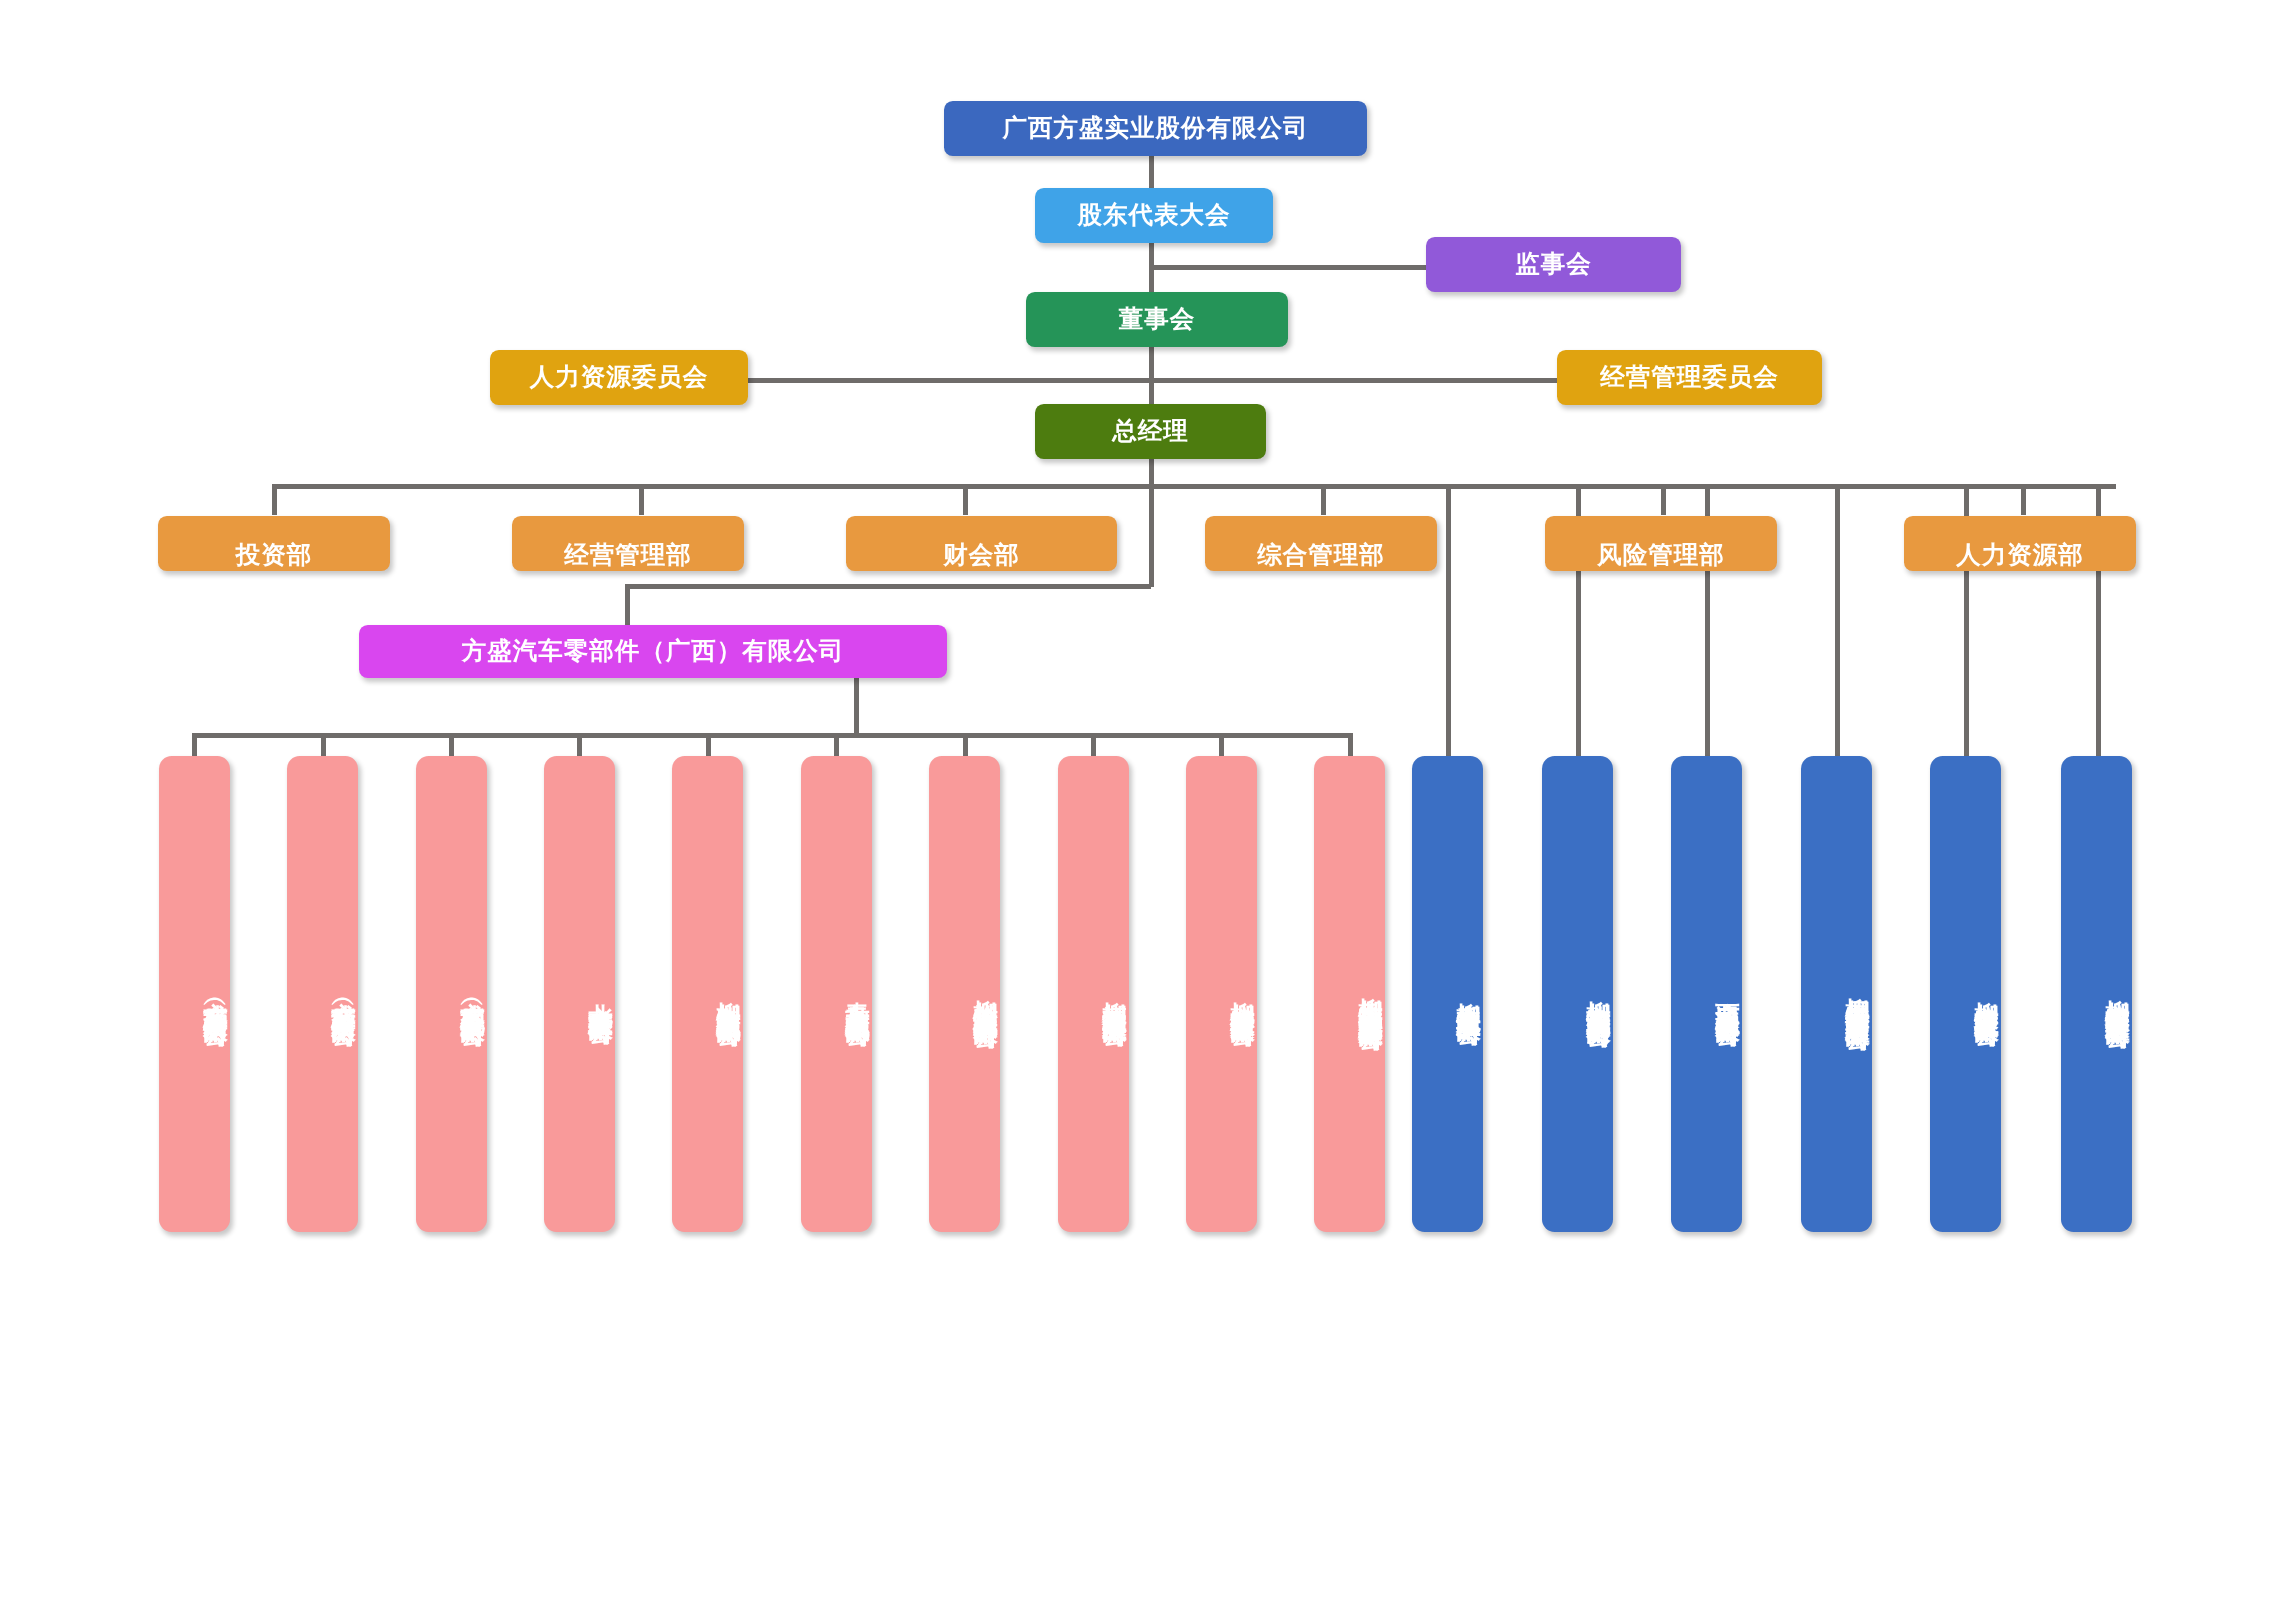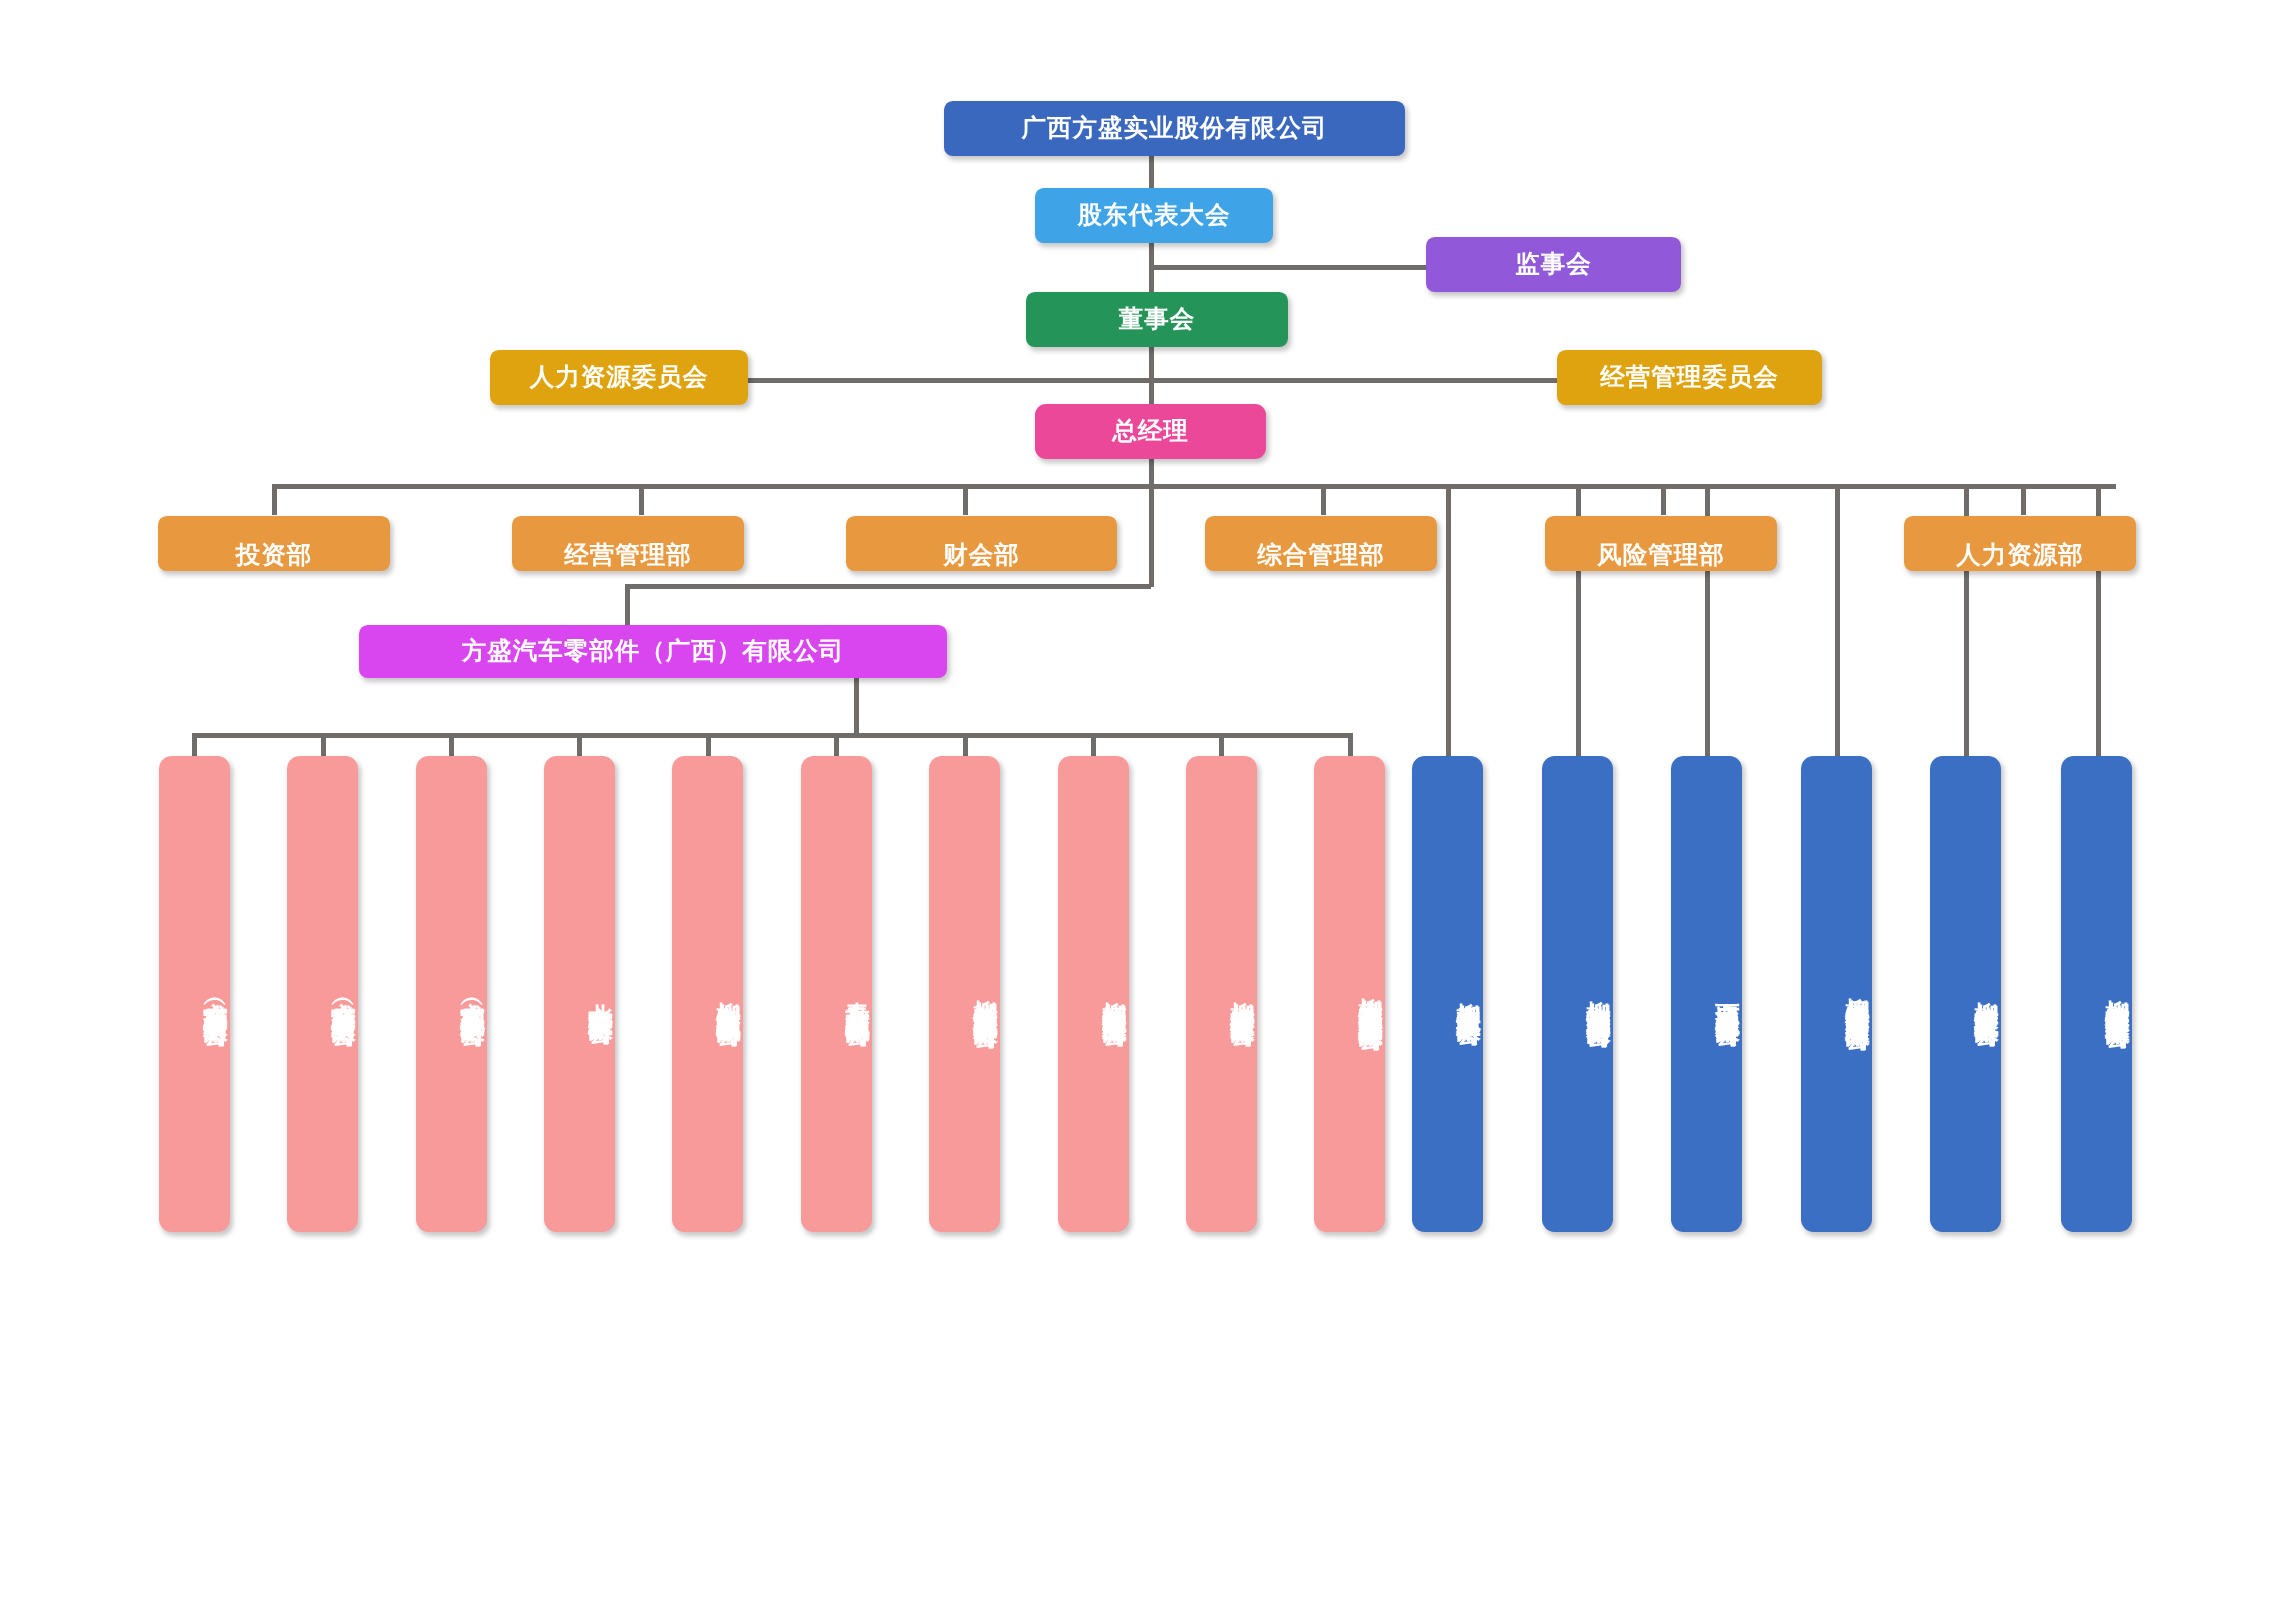--- a/index.html
+++ b/index.html
@@ -61,21 +61,21 @@
     align-items: flex-start;
     justify-content: center;
   }
 
   
   .c-root    { background: #3b68bf; }
   .c-assembly{ background: #3fa3e8; }
   .c-board   { background: #259458; }
   .c-super   { background: #9159d9; }
   .c-comm    { background: #e0a310; }
-  .c-gm      { background: #ec4899; border-radius: 11px; }
+  .c-gm      { background: #4d7c0f; }
   .c-dept    { background: #e8993f; align-items: flex-end; }
   .c-sub     { background: #d946ef; text-align: center; }
   .c-mfg     { background: #f99a9a; }
   .c-svc     { background: #3b6fc4; }
 </style>
 </head>
 <body>
 
 <div id="chart-canvas">
 
@@ -119,21 +119,21 @@
   <div class="line v" style="left:1348px; top:733px; height:22.5px;"></div>
 
   <div class="line v" style="left:1446px; top:484px; height:272px;"></div>
   <div class="line v" style="left:1576px; top:484px; height:272px;"></div>
   <div class="line v" style="left:1705px; top:484px; height:272px;"></div>
   <div class="line v" style="left:1835px; top:484px; height:272px;"></div>
   <div class="line v" style="left:1964px; top:484px; height:272px;"></div>
   <div class="line v" style="left:2096px; top:484px; height:272px;"></div>
   <div class="line h" style="left:2096px; top:484px; width:19.6px;"></div>
 
-  <div class="node horiz c-root" style="left:944px; top:101px; width:461px; height:55px;">
+  <div class="node horiz c-root" style="left:944px; top:101px; width:423px; height:55px;">
     <span>广西方盛实业股份有限公司</span>
   </div>
 
   <div class="node horiz c-assembly" style="left:1035px; top:188px; width:238px; height:55px;">
     <span>股东代表大会</span>
   </div>
 
   <div class="node horiz c-super" style="left:1426px; top:237px; width:255px; height:55px;">
     <span>监事会</span>
   </div>

